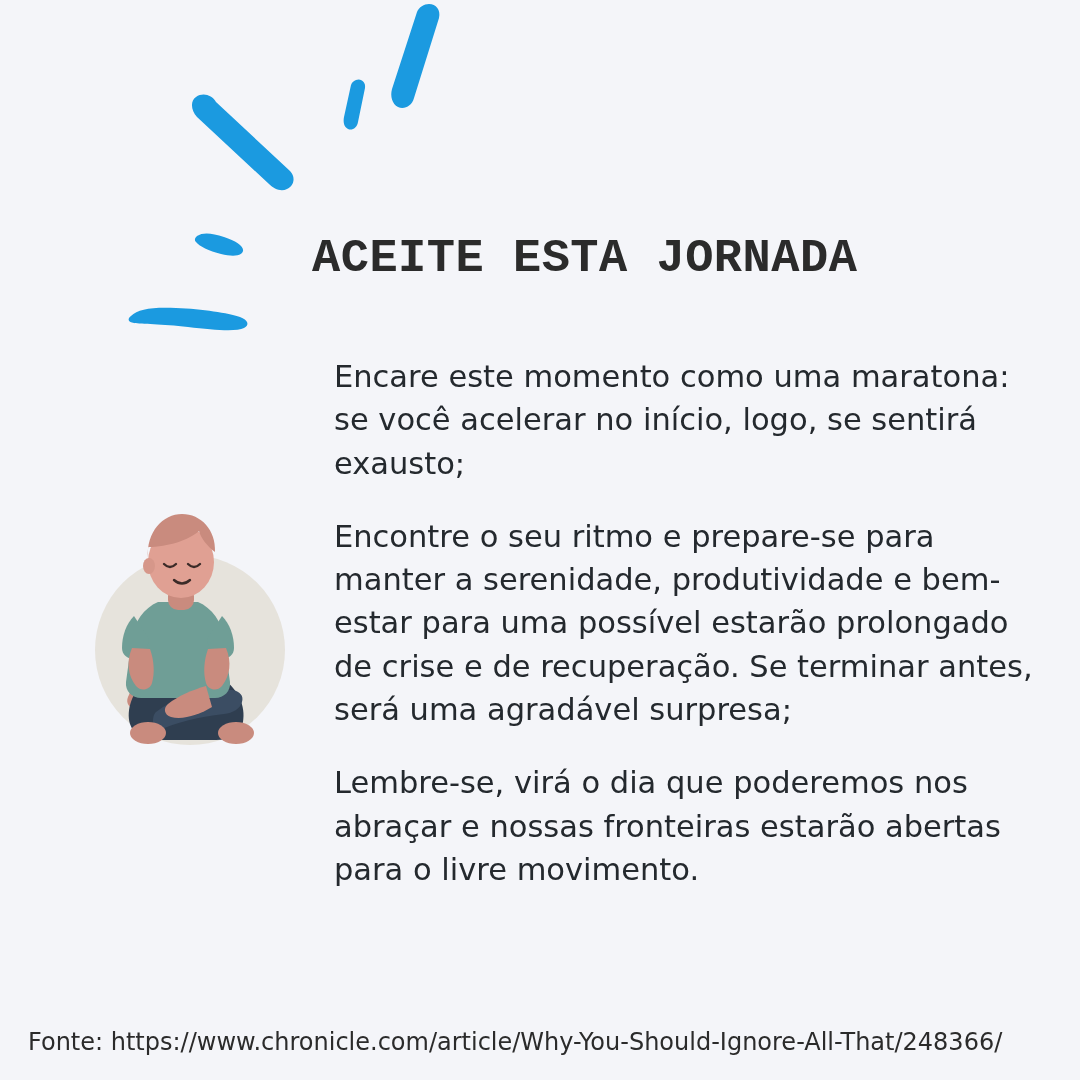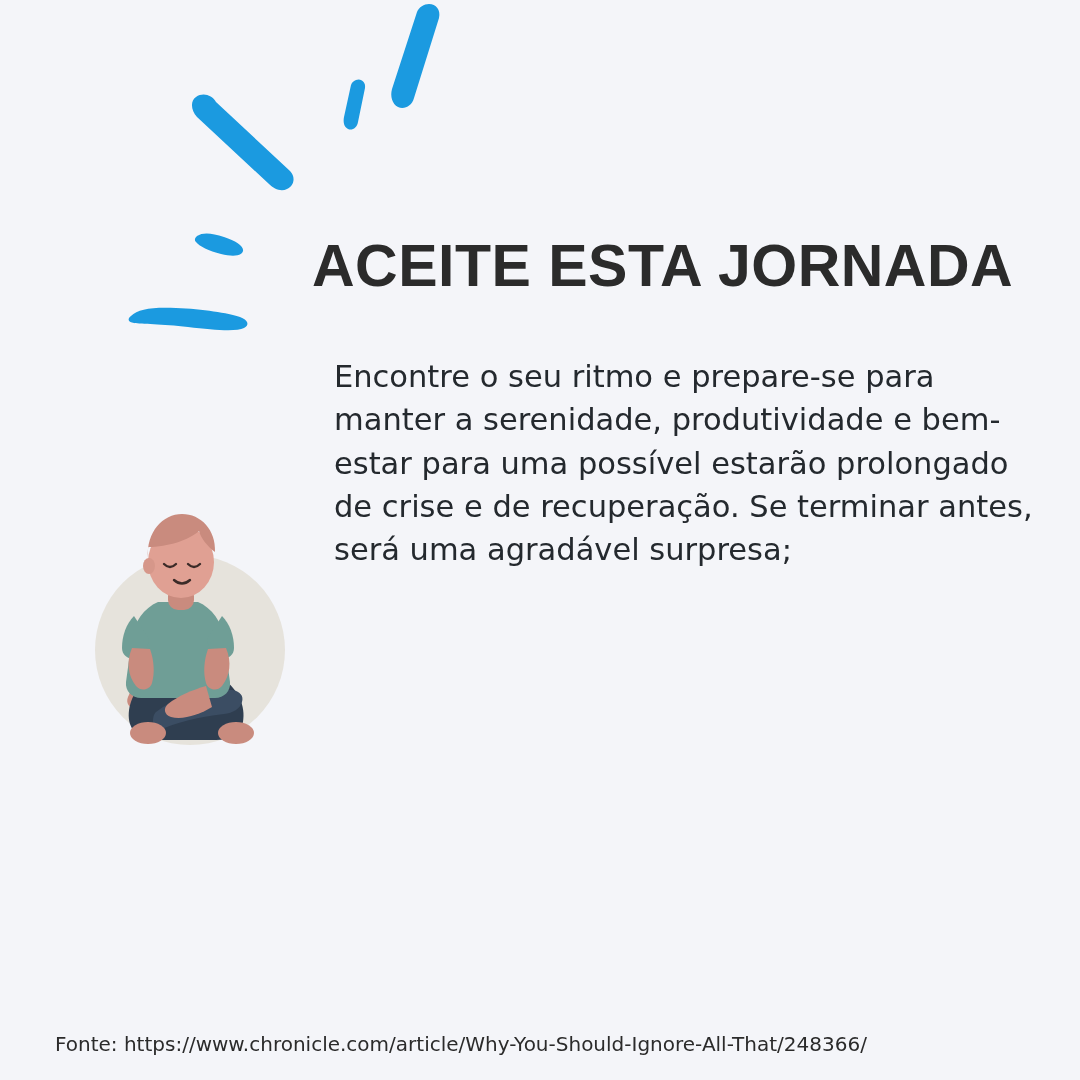--- a/index.html
+++ b/index.html
@@ -29,25 +29,25 @@
     width: 1080px;
     height: 1080px;
     pointer-events: none;
   }
 
   
   .title {
     position: absolute;
     left: 312px;
     top: 232px;
-    font-size: 59px;
+    font-size: 47px;
     font-weight: bold;
     letter-spacing: 0.5px;
     color: #2b2b2b;
-    font-family: Liberation Sans, sans-serif;
+    font-family: Liberation Mono, monospace;
     white-space: nowrap;
   }
 
   
   .body-copy {
     position: absolute;
     left: 334px;
     top: 355px;
     width: 712px;
     font-size: 30.5px;
@@ -69,25 +69,24 @@
     top: 490px;
     width: 250px;
     height: 270px;
   }
 
   
   .footer {
     position: absolute;
     left: 28px;
     bottom: 24px;
-    font-size: 20px;
+    font-size: 24px;
     color: #2b2b2b;
     font-family: "DejaVu Sans", sans-serif;
     white-space: nowrap;
-    margin-left: 27px;
   }
 </style>
 </head>
 <body>
 
 <div class="poster">
 
   <svg class="decor" viewBox="0 0 1080 1080" xmlns="http://www.w3.org/2000/svg">
     <g fill="#1b9ae0">
 
@@ -135,18 +134,20 @@
 
     <ellipse cx="89" cy="76" rx="6" ry="8" fill="#d6978a"></ellipse>
 
     <path d="M104 74 q6 6 12 0" stroke="#3b2b28" stroke-width="2.4" fill="none" stroke-linecap="round"></path>
     <path d="M128 74 q6 6 12 0" stroke="#3b2b28" stroke-width="2.4" fill="none" stroke-linecap="round"></path>
 
     <path d="M114 90 q8 7 16 0" stroke="#3b2b28" stroke-width="2.4" fill="none" stroke-linecap="round"></path>
   </svg>
 
   <div class="body-copy">
+    <p>Encare este momento como uma maratona: se você acelerar no início, logo, se sentirá exausto;</p>
     <p>Encontre o seu ritmo e prepare-se para manter a serenidade, produtividade e bem-estar para uma possível estarão prolongado de crise e de recuperação. Se terminar antes, será uma agradável surpresa;</p>
+    <p>Lembre-se, virá o dia que poderemos nos abraçar e nossas fronteiras estarão abertas para o livre movimento.</p>
   </div>
 
   <div class="footer">Fonte: https://www.chronicle.com/article/Why-You-Should-Ignore-All-That/248366/</div>
 
 </div>
 
 </body></html>

